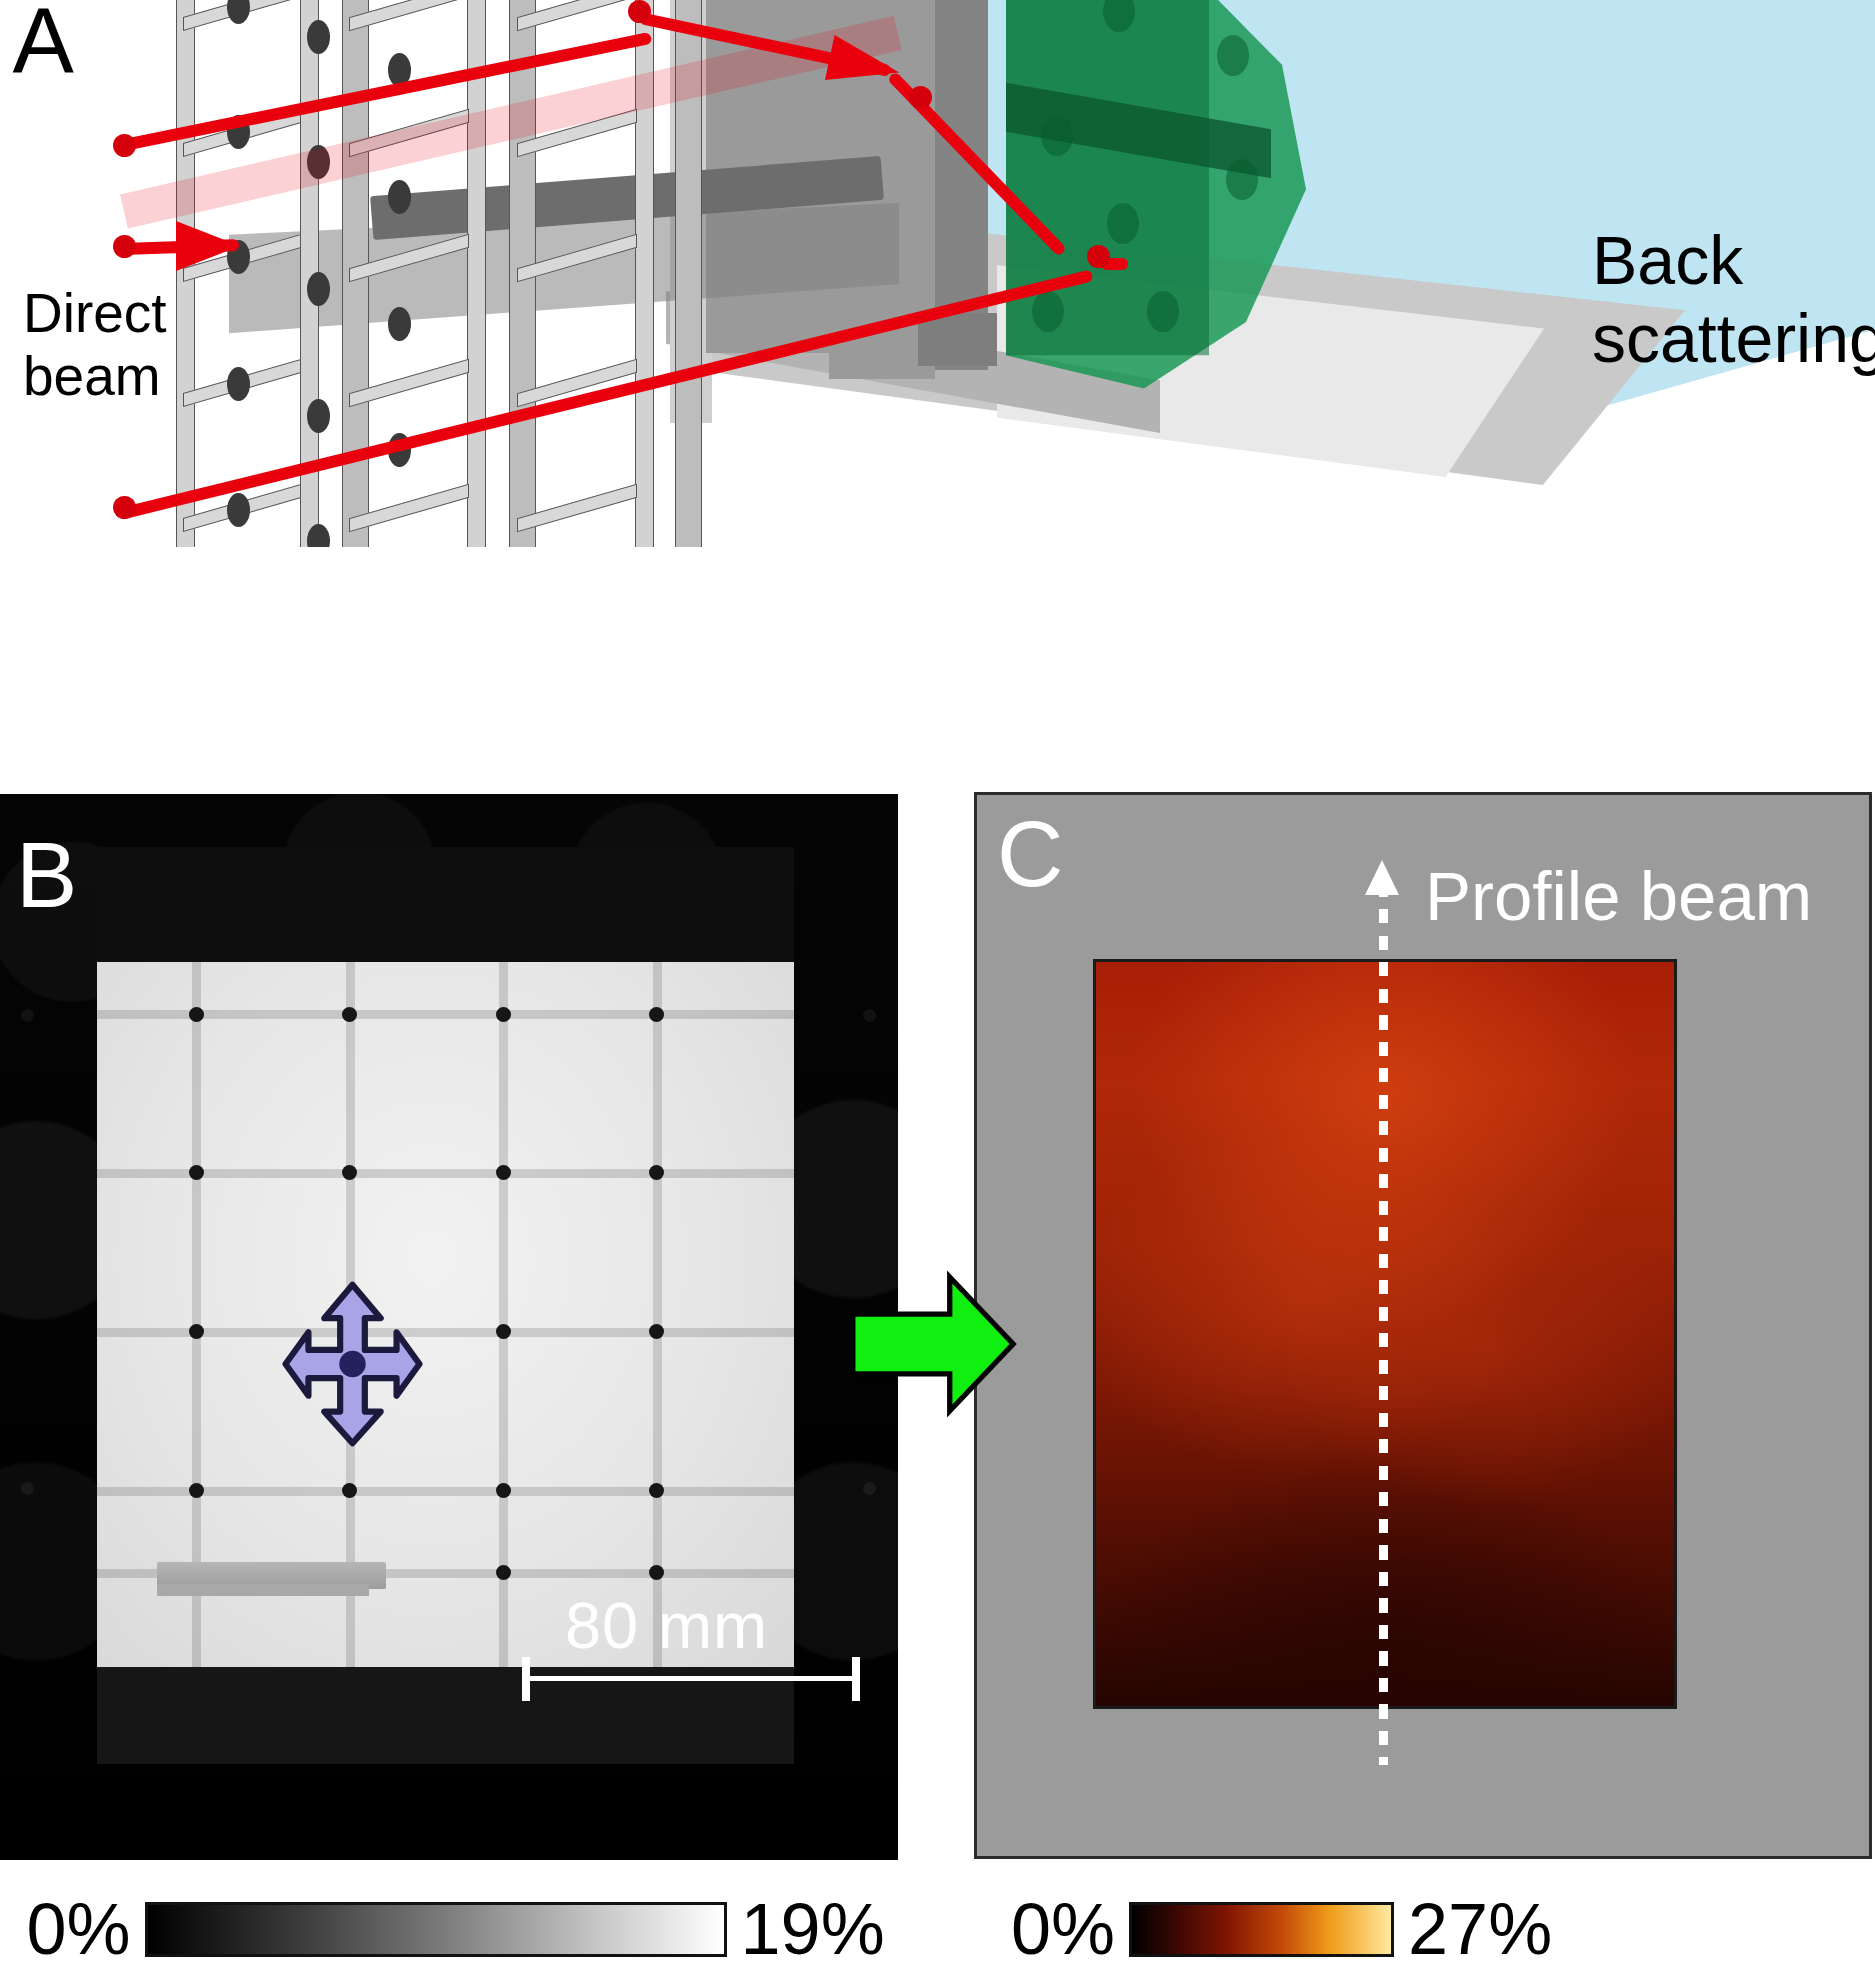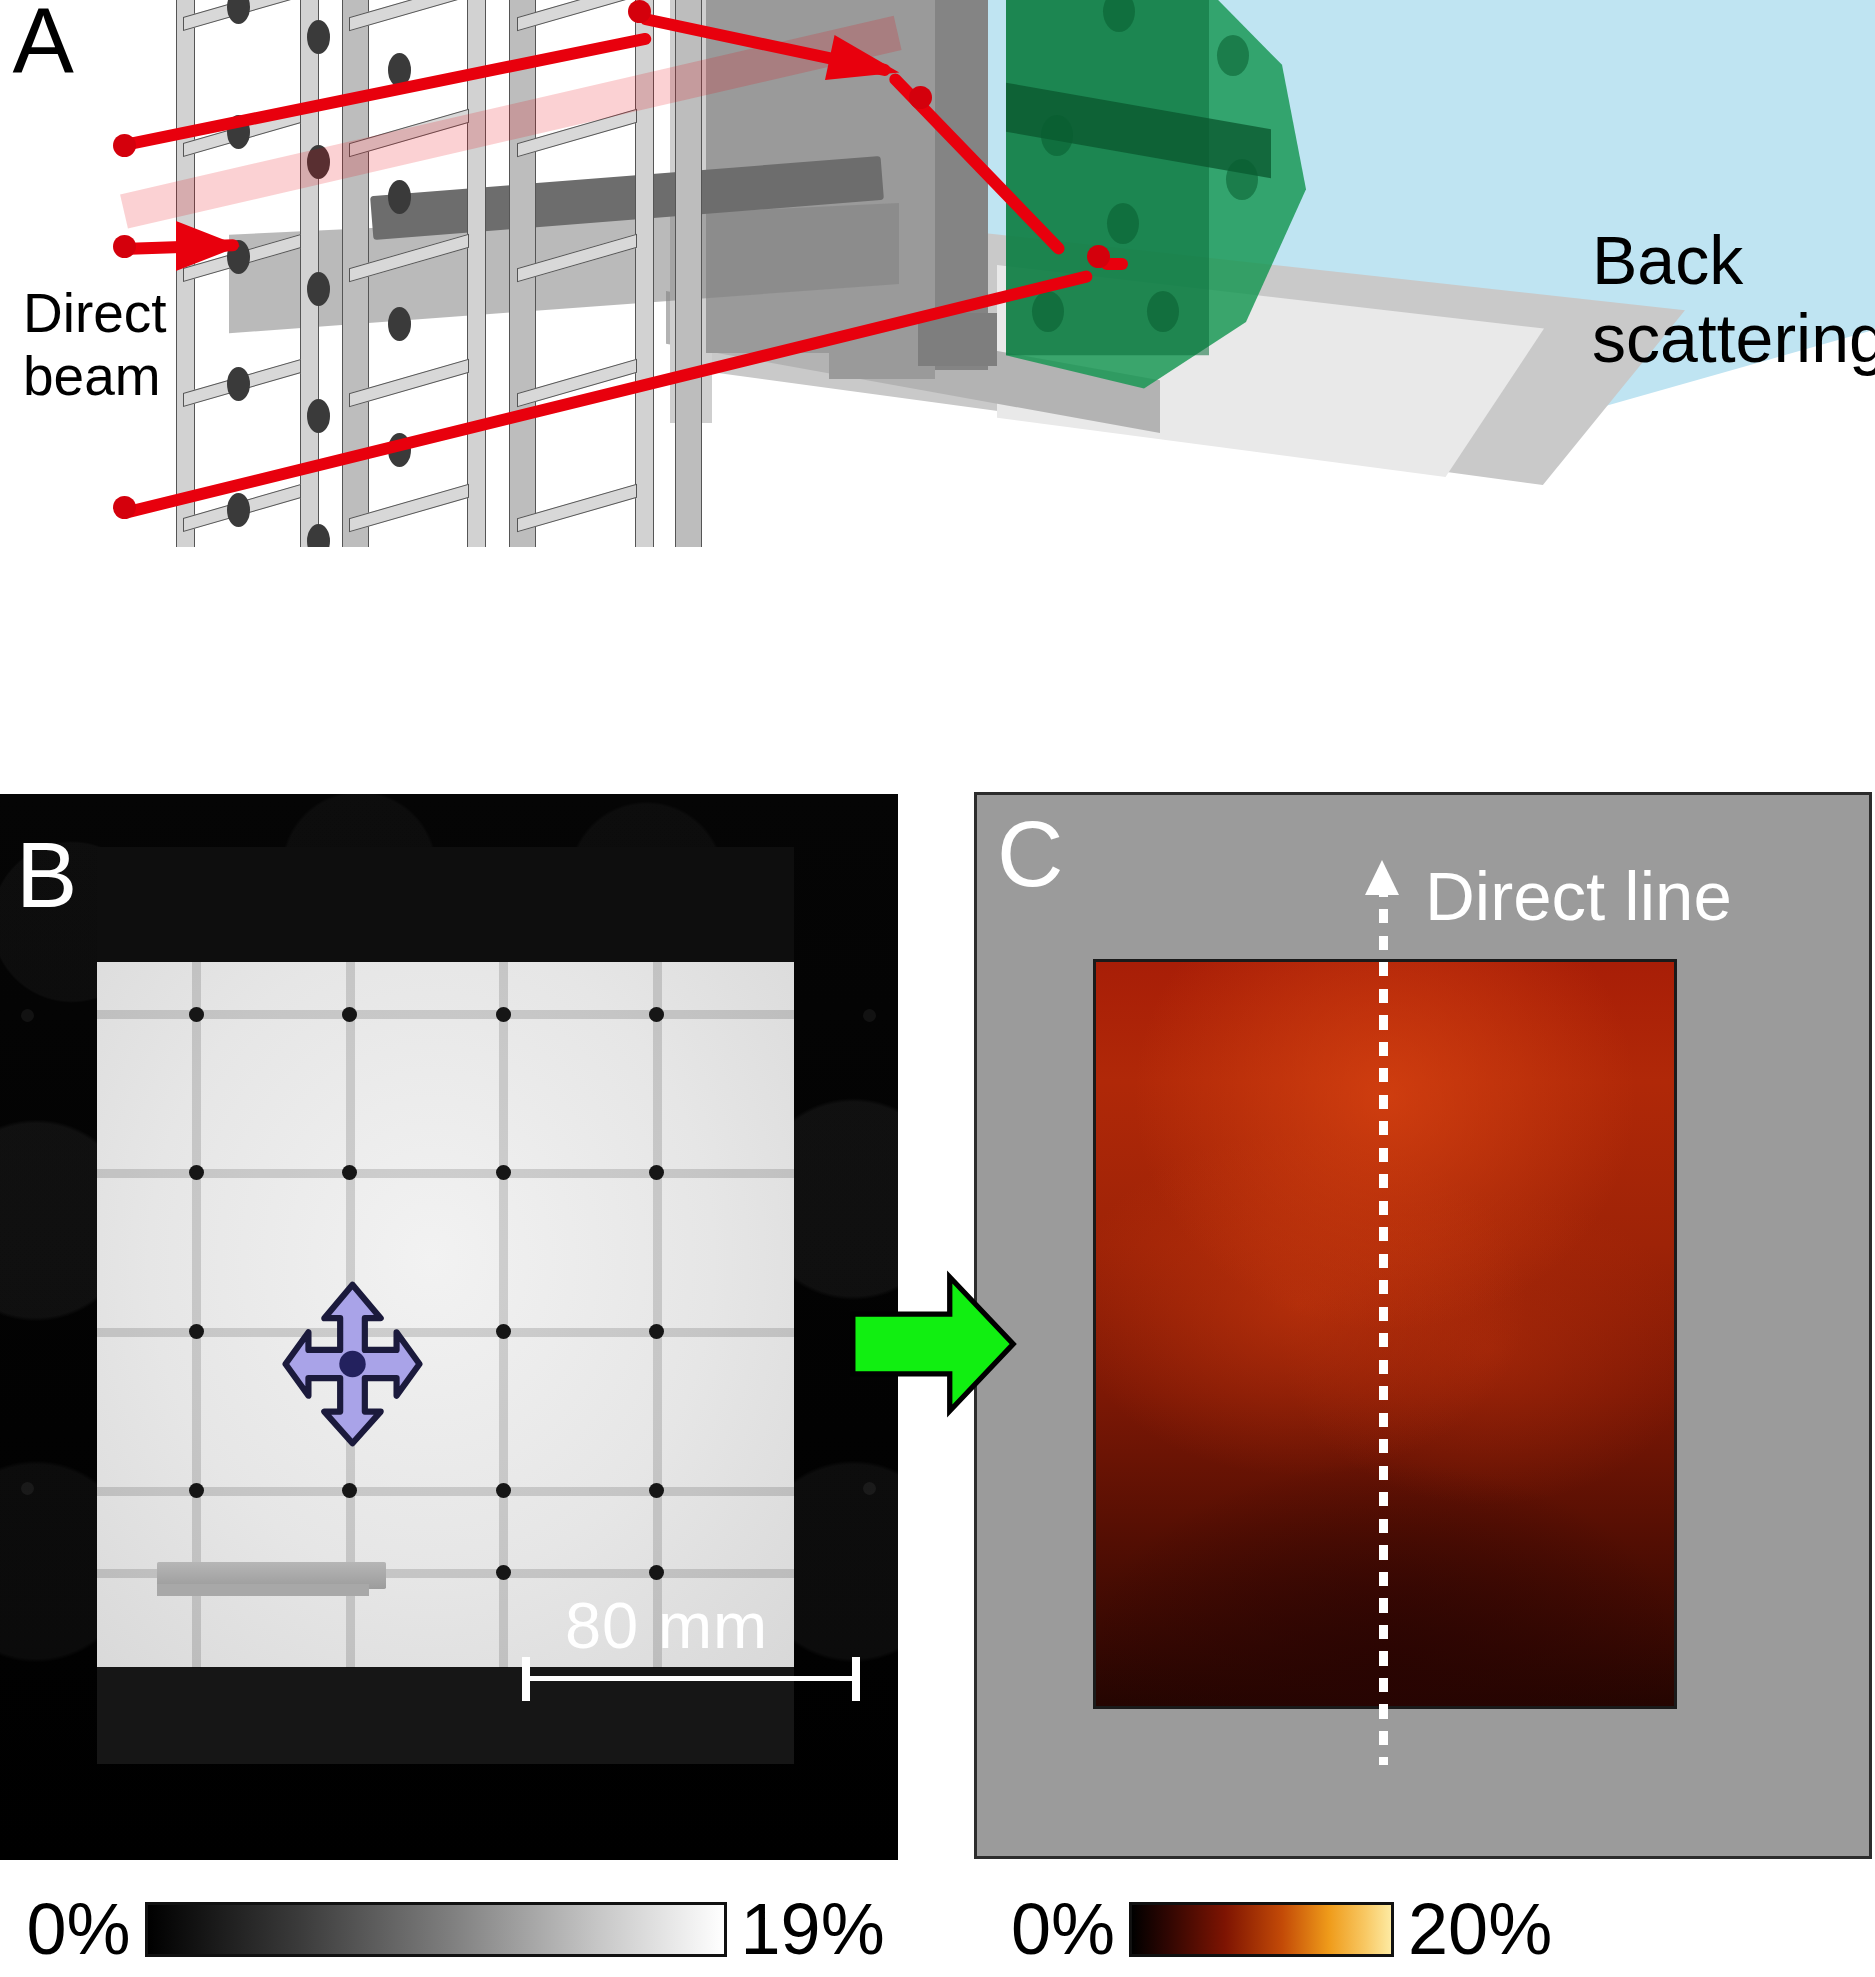--- a/index.html
+++ b/index.html
@@ -306,31 +306,31 @@
   <div id="green-arrow">
     <svg width="168" height="148" viewBox="0 0 190 168">
       <path d="M4 50 L114 50 L114 8 L186 84 L114 160 L114 118 L4 118 Z" fill="#11ef11" stroke="#000000" stroke-width="6" stroke-linejoin="miter"></path>
     </svg>
   </div>
 
   <div id="panel-c">
     <div id="c-heatmap"></div>
     <div id="c-profile-line"></div>
     <div id="c-profile-arrow"></div>
-    <div id="c-profile-text">Direct line</div>
+    <div id="c-profile-text">Profile beam</div>
   </div>
 
   <div id="c-letter" class="label-letter">C</div>
 
   <div id="cb-b-wrap" class="cb-wrap">
     <div class="cb-label cb-gap-l">0%</div>
     <div id="cb-b-bar" class="cb-bar"></div>
     <div class="cb-label cb-gap-r">19%</div>
   </div>
 
   <div id="cb-c-wrap" class="cb-wrap">
     <div class="cb-label cb-gap-l">0%</div>
     <div id="cb-c-bar" class="cb-bar"></div>
-    <div class="cb-label cb-gap-r">20%</div>
+    <div class="cb-label cb-gap-r">27%</div>
   </div>
 
 </div>
 
 
 </body></html>

